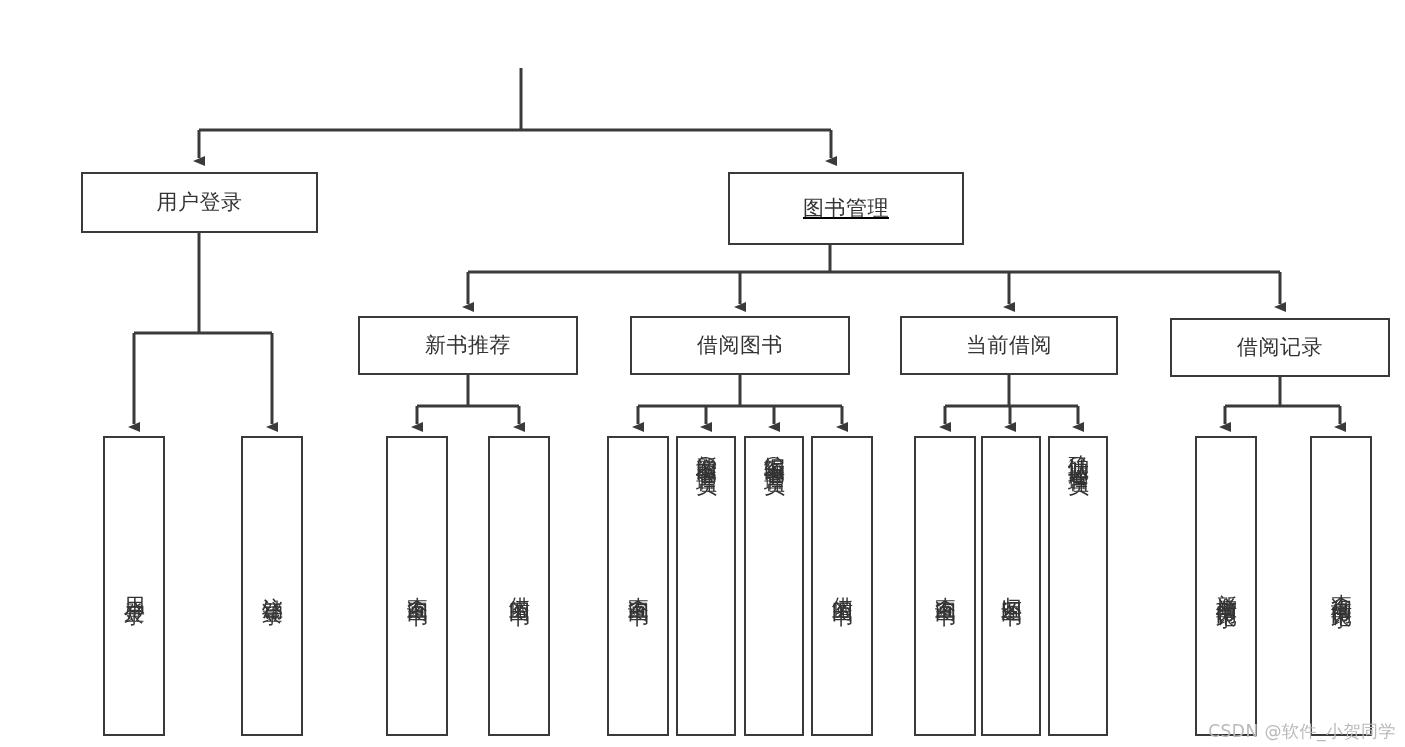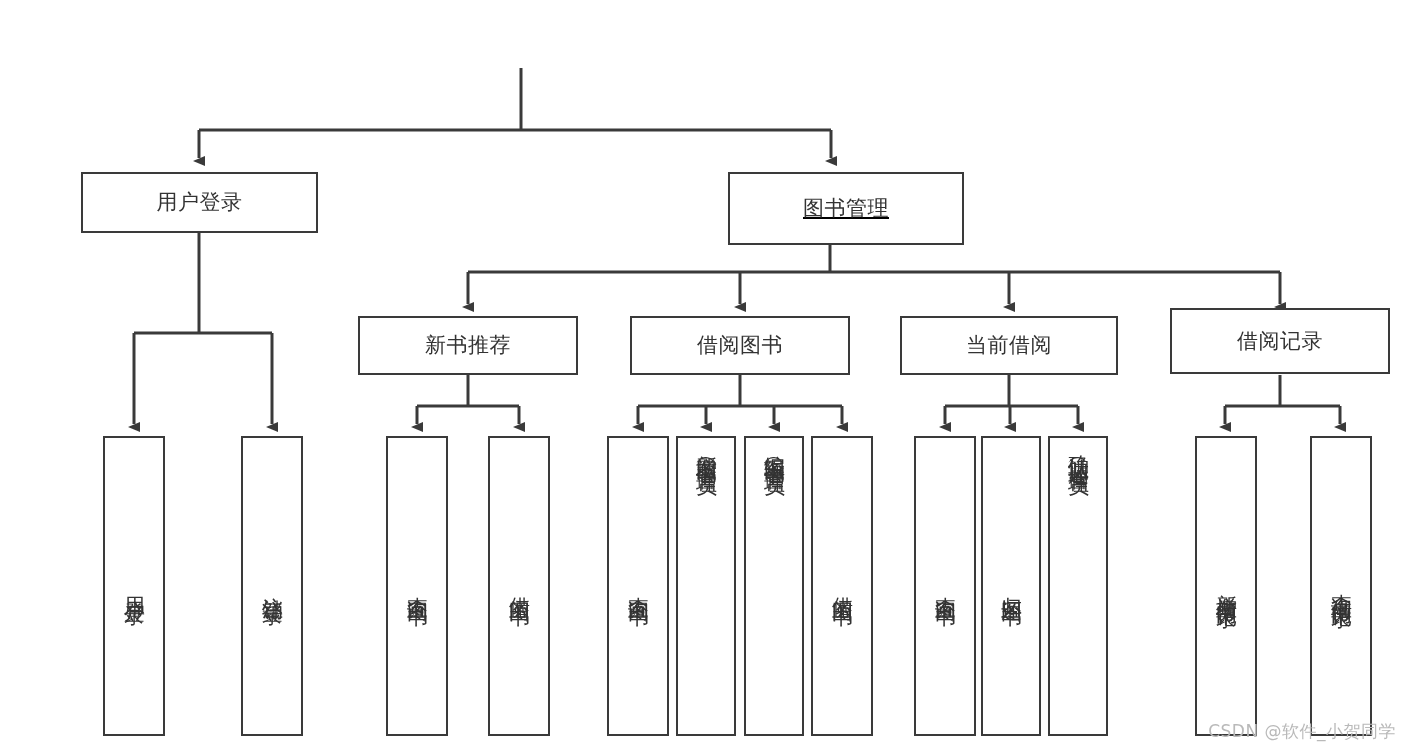--- a/index.html
+++ b/index.html
@@ -137,21 +137,21 @@
   </div>
 
   <div class="node-box" style="left:630px; top:316px; width:220px; height:59px;">
     <span class="node-label">借阅图书</span>
   </div>
 
   <div class="node-box" style="left:900px; top:316px; width:218px; height:59px;">
     <span class="node-label">当前借阅</span>
   </div>
 
-  <div class="node-box" style="left:1170px; top:308px; width:220px; height:66px;">
+  <div class="node-box" style="left:1170px; top:318px; width:220px; height:59px;">
     <span class="node-label">借阅记录</span>
   </div>
 
   <div class="node-box vertical v-center" style="left:103px; top:436px; width:62px; height:300px;">
     <span class="node-label">用户登录</span>
   </div>
 
   <div class="node-box vertical v-center" style="left:241px; top:436px; width:62px; height:300px;">
     <span class="node-label">注销登录</span>
   </div>

